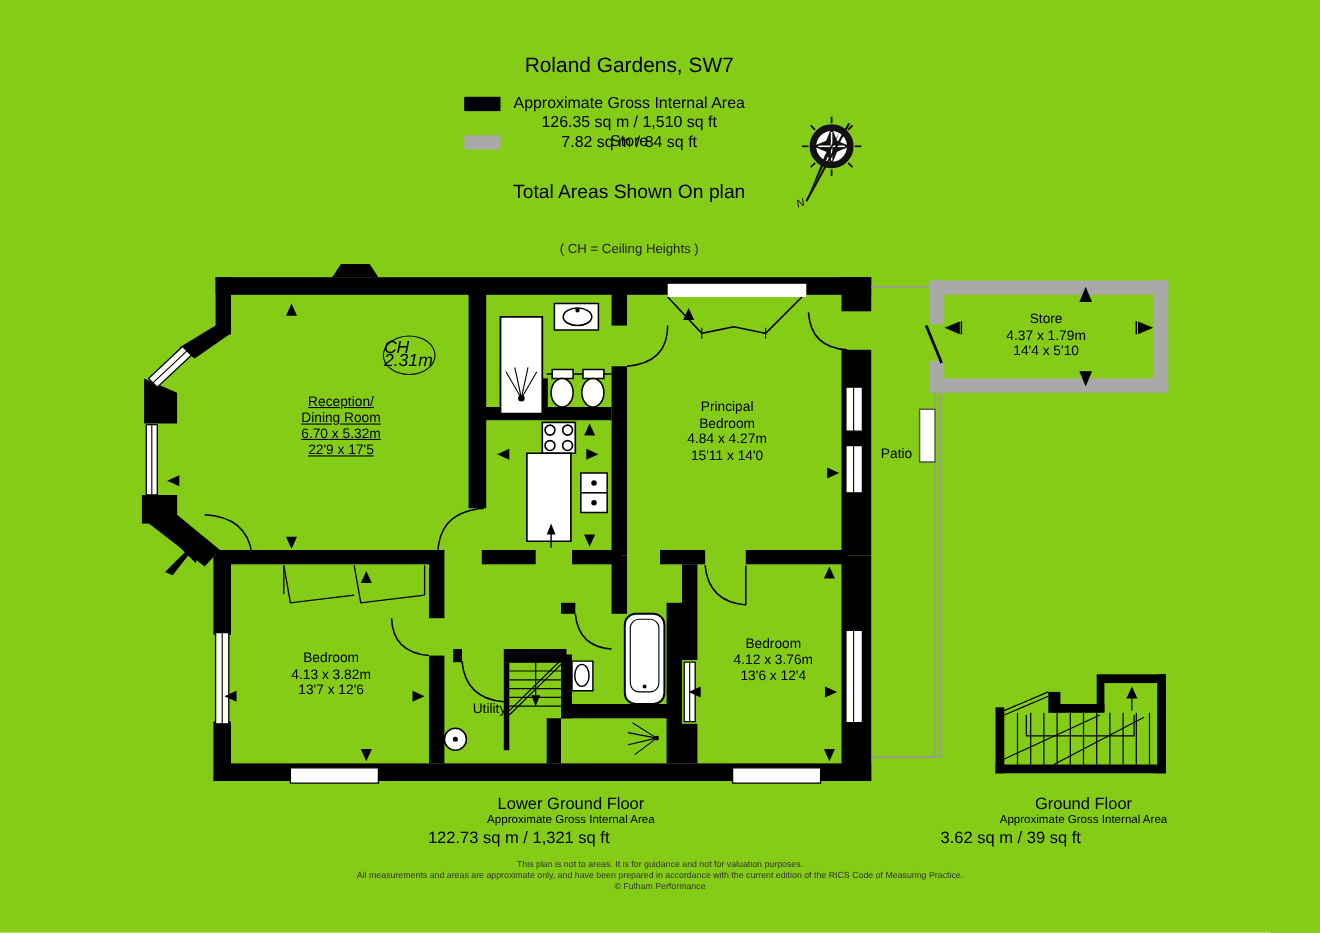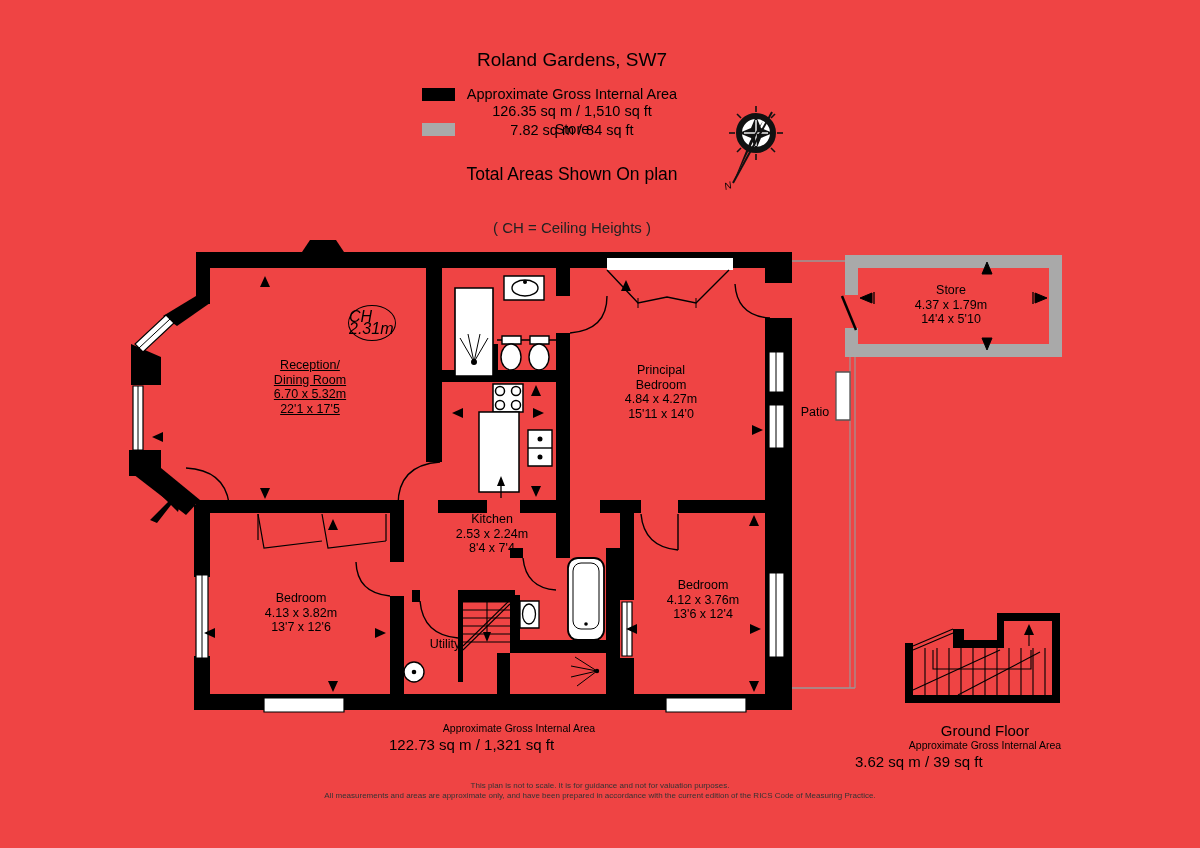--- a/index.html
+++ b/index.html
@@ -1,25 +1,25 @@
 <!DOCTYPE html>
 <html><head>
 <meta charset="utf-8">
 <style>
   html,body{margin:0;padding:0;background:#fff;}
-  #canvas{position:relative;width:1200px;height:848px;background:#ef4444;overflow:hidden;
+  #canvas{position:relative;width:1200px;height:848px;background:#84cc16;overflow:hidden;
           font-family:"Liberation Sans",sans-serif;color:#000;}
   .abs{position:absolute;}
   .ctr{text-align:center;}
   .title{font-size:19px;}
   .leg{font-size:14.5px;line-height:17px;}
   .swatch{width:33px;height:13px;}
   .total-lbl{font-size:17.5px;}
   .total-val{font-size:18.5px;}
-  .note{font-size:15px;color:#222;}
+  .note{font-size:12px;color:#222;}
   .lbl{font-size:12.5px;line-height:14.5px;text-align:center;}
   .one{font-size:12.5px;text-align:center;}
   .ch-oval{width:48px;height:36px;border:1.5px solid #000;border-radius:50%;
            font-size:16px;line-height:12px;padding-top:5px;box-sizing:border-box;font-style:italic;}
   .fl-name{font-size:15px;line-height:17px;text-align:center;}
   .fl-sub{font-size:10.5px;line-height:13px;text-align:center;}
   .fl-val{font-size:15px;line-height:17px;text-align:left;margin-top:1px;}
   .foot{font-size:8px;line-height:10px;text-align:center;color:#333;}
   .north{font-size:10px;font-style:italic;transform:rotate(-18deg);}
   svg{position:absolute;left:0;top:0;}
@@ -315,67 +315,64 @@
 
   <div class="abs ch-oval" style="left:348px;top:305px;">
     <div>CH</div>
     <div>2.31m</div>
   </div>
 
   <div class="abs lbl" style="left:235px;top:358px;width:150px;text-decoration:underline;">
     <div>Reception/</div>
     <div>Dining Room</div>
     <div>6.70 x 5.32m</div>
-    <div>22'1 x 17'5</div>
+    <div>22'9 x 17'5</div>
   </div>
 
   <div class="abs lbl" style="left:586px;top:363px;width:150px;">
     <div>Principal</div>
     <div>Bedroom</div>
     <div>4.84 x 4.27m</div>
     <div>15'11 x 14'0</div>
   </div>
 
   <div class="abs lbl" style="left:876px;top:283px;width:150px;">
     <div>Store</div>
     <div>4.37 x 1.79m</div>
     <div>14'4 x 5'10</div>
   </div>
 
-  <div class="abs lbl" style="left:417px;top:512px;width:150px;">
-    <div>Kitchen</div>
-    <div>2.53 x 2.24m</div>
-    <div>8'4 x 7'4</div>
-  </div>
 
   <div class="abs lbl" style="left:226px;top:591px;width:150px;">
     <div>Bedroom</div>
     <div>4.13 x 3.82m</div>
     <div>13'7 x 12'6</div>
   </div>
 
   <div class="abs lbl" style="left:628px;top:578px;width:150px;">
     <div>Bedroom</div>
     <div>4.12 x 3.76m</div>
     <div>13'6 x 12'4</div>
   </div>
 
   <div class="abs one" style="left:405px;top:637px;width:80px;">Utility</div>
 
   <div class="abs one" style="left:780px;top:405px;width:70px;">Patio</div>
 
   <div class="abs" style="left:389px;top:722px;width:260px;">
+    <div class="fl-name">Lower Ground Floor</div>
     <div class="fl-sub">Approximate Gross Internal Area</div>
     <div class="fl-val">122.73 sq m / 1,321 sq ft</div>
   </div>
 
   <div class="abs" style="left:855px;top:722px;width:260px;">
     <div class="fl-name">Ground Floor</div>
     <div class="fl-sub">Approximate Gross Internal Area</div>
     <div class="fl-val">3.62 sq m / 39 sq ft</div>
   </div>
 
   <div class="abs" style="left:0px;top:781px;width:1200px;">
-    <div class="foot">This plan is not to scale. It is for guidance and not for valuation purposes.</div>
+    <div class="foot">This plan is not to areas. It is for guidance and not for valuation purposes.</div>
     <div class="foot">All measurements and areas are approximate only, and have been prepared in accordance with the current edition of the RICS Code of Measuring Practice.</div>
+    <div class="foot">© Fulham Performance</div>
   </div>
 
 </div>
 
 </body></html>

